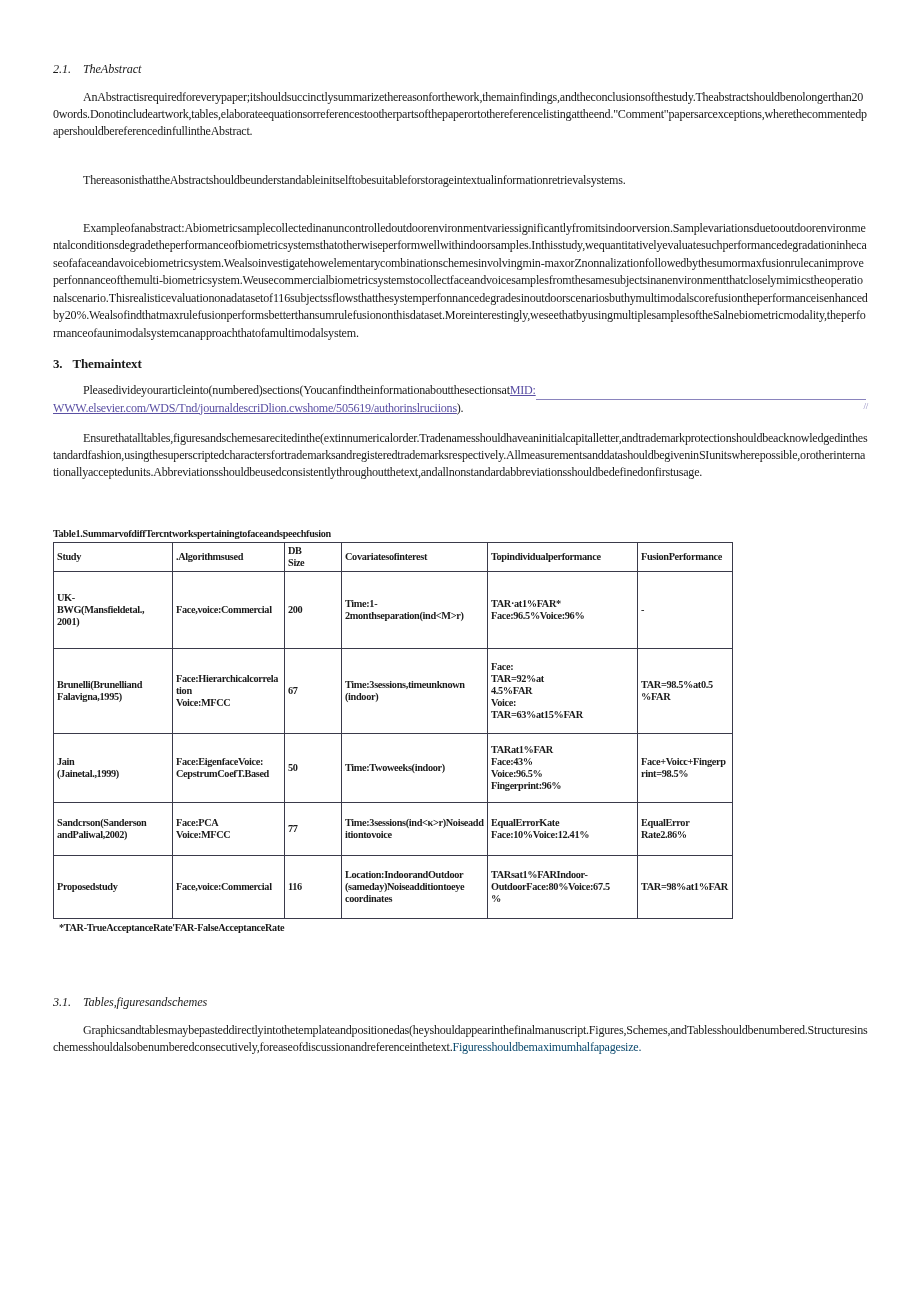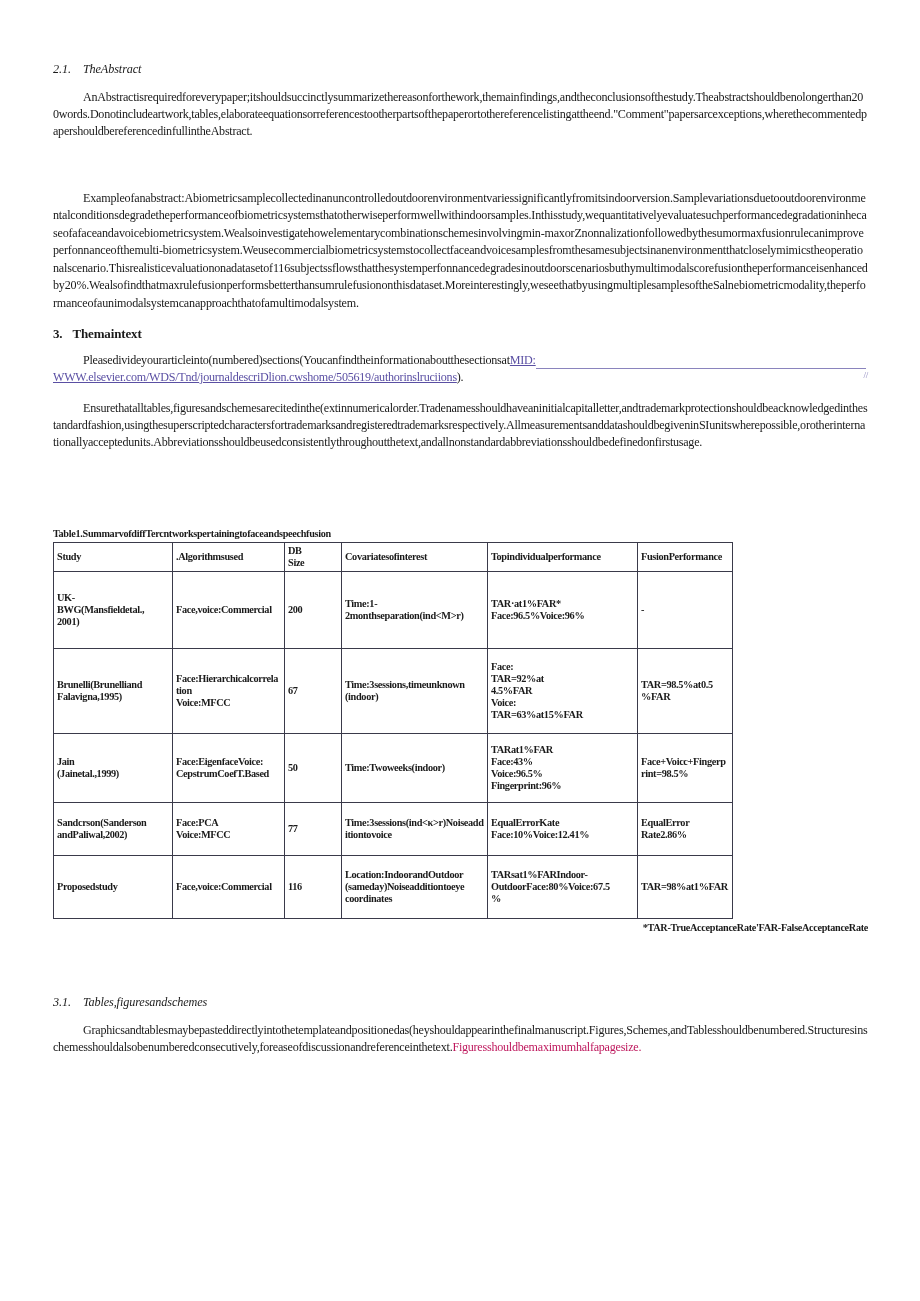--- a/index.html
+++ b/index.html
@@ -78,21 +78,21 @@
     width: 330px;
     border-bottom: 1px solid #8a84bd;
     vertical-align: bottom;
     height: 12px;
   }
   .slash-mark {
     color: #8a84bd;
     font-size: 9px;
     float: right;
   }
-  .highlight-orange { color: #be185d; font-family: Liberation Serif, serif; }
+  .highlight-orange { color: #0c4a6e; font-family: Liberation Serif, serif; }
 
   
   .table-wrap {
     position: absolute;
     left: 53px;
     top: 528px;
     width: 815px;
   }
   .table-caption {
     font-size: 10.2px;
@@ -132,21 +132,20 @@
   tr.r3 td { height: 48px; }
   tr.r4 td { height: 58px; }
   td.vtop { vertical-align: top; }
   td.center-dash { text-align: center; }
   .tbl-note {
     font-size: 10.2px;
     font-weight: bold;
     margin-top: 3px;
     margin-left: 6px;
     letter-spacing: -0.3px;
-    text-align: right;
   }
 
   
   .bottom-block {
     position: absolute;
     left: 53px;
     top: 995px;
     width: 815px;
   }
 </style>
@@ -158,20 +157,21 @@
   <div class="content">
 
     <h3 class="sec-heading">
       <span class="num">2.1.</span><span>TheAbstract</span>
     </h3>
 
     <p class="body-par indent">AnAbstractisrequiredforeverypaper;itshouldsuccinctlysummarizethereasonforthework,themainfindings,andtheconclusionsofthestudy.Theabstractshouldbenolongerthan200words.Donotincludeartwork,tables,elaborateequationsorreferencestootherpartsofthepaperortothereferencelistingattheend."Comment"papersarcexceptions,wherethecommentedpapershouldbereferencedinfullintheAbstract.</p>
 
     <div class="spacer-sm"></div>
 
+    <p class="body-par indent">ThereasonisthattheAbstractshouldbeunderstandableinitselftobesuitableforstorageintextualinformationretrievalsystems.</p>
 
     <div class="spacer-sm"></div>
 
     <p class="abstract-example">Exampleofanabstract:Abiometricsamplecollectedinanuncontrolledoutdoorenvironmentvariessignificantlyfromitsindoorversion.Samplevariationsduetooutdoorenvironmentalconditionsdegradetheperformanceofbiometricsystemsthatotherwiseperformwellwithindoorsamples.Inthisstudy,wequantitativelyevaluatesuchperformancedegradationinhecaseofafaceandavoicebiometricsystem.Wealsoinvestigatehowelementarycombinationschemesinvolvingmin-maxorZnonnalizationfollowedbythesumormaxfusionrulecanimproveperfonnanceofthemulti-biometricsystem.Weusecommercialbiometricsystemstocollectfaceandvoicesamplesfromthesamesubjectsinanenvironmentthatcloselymimicstheoperationalscenario.Thisrealisticevaluationonadatasetof116subjectssflowsthatthesystemperfonnancedegradesinoutdoorscenariosbuthymultimodalscorefusiontheperformanceisenhancedby20%.Wealsofindthatmaxrulefusionperformsbetterthansumrulefusiononthisdataset.Moreinterestingly,weseethatbyusingmultiplesamplesoftheSalnebiometricmodality,theperformanceofaunimodalsystemcanapproachthatofamultimodalsystem.</p>
 
     <h2 class="sec-heading-bold">
       <span class="num">3.</span><span>Themaintext</span>
     </h2>
 
     <p class="body-par indent"><span>Pleasedivideyourarticleinto(numbered)sections(Youcanfindtheinformationaboutthesectionsat</span><a class="doc-link" href="#"><span>MID:</span><span class="link-pad"></span><span class="slash-mark">//</span><span>WWW.elsevier.com/WDS/Tnd/journaldescriDlion.cwshome/505619/authorinslruciions</span></a><span>).</span></p>

